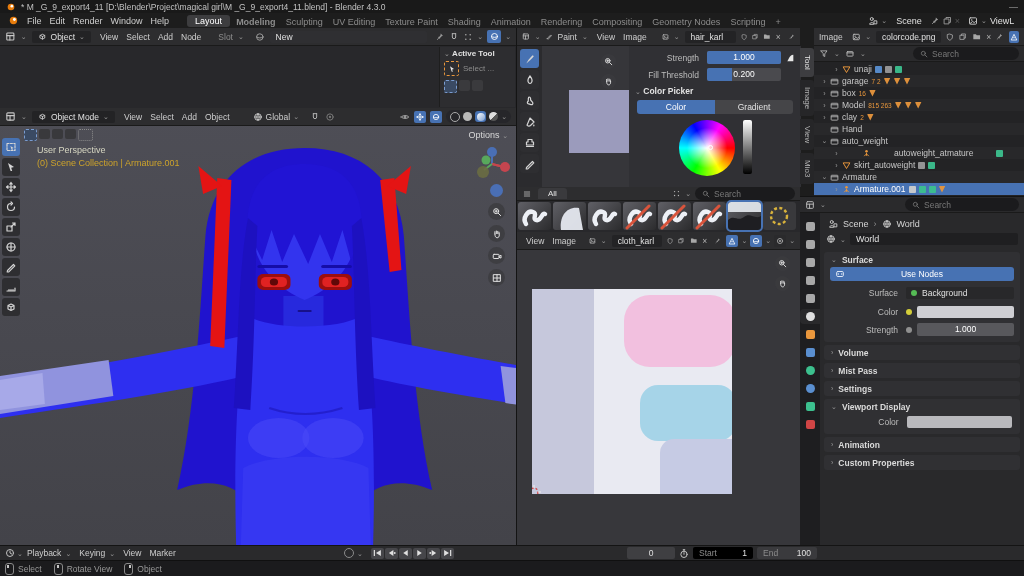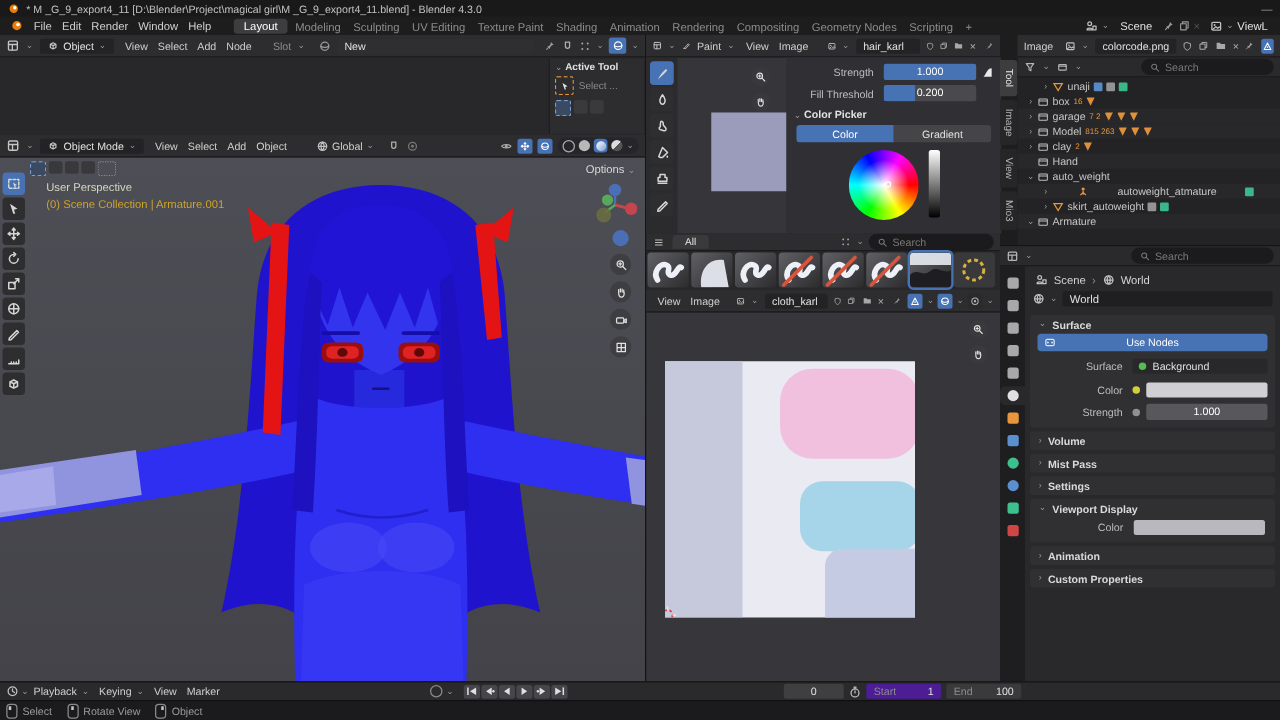--- a/index.html
+++ b/index.html
@@ -78,21 +78,21 @@
       </span>
     <div id="menubar-menus" style="display:flex;">
         <span class="menu-item">File</span>
         <span class="menu-item">Edit</span>
         <span class="menu-item">Render</span>
         <span class="menu-item">Window</span>
         <span class="menu-item">Help</span>
       </div>
     <div id="workspace-tabs" style="display:flex;margin-left:14px;gap:2px;align-items:flex-end;">
         <span class="menu-item" style="background: rgb(61, 61, 63); border-radius: 3px; color: rgb(255, 255, 255); padding: 1px 8px;">Layout</span>
-        <span class="menu-item" style="color: rgb(140, 140, 140);">Modeling</span>
+        <span class="menu-item" style="color: rgb(140, 140, 140); font-weight: bold;">Modeling</span>
         <span class="menu-item" style="color: rgb(140, 140, 140);">Sculpting</span>
         <span class="menu-item" style="color: rgb(140, 140, 140);">UV Editing</span>
         <span class="menu-item" style="color: rgb(140, 140, 140);">Texture Paint</span>
         <span class="menu-item" style="color: rgb(140, 140, 140);">Shading</span>
         <span class="menu-item" style="color: rgb(140, 140, 140);">Animation</span>
         <span class="menu-item" style="color: rgb(140, 140, 140);">Rendering</span>
         <span class="menu-item" style="color: rgb(140, 140, 140);">Compositing</span>
         <span class="menu-item" style="color: rgb(140, 140, 140);">Geometry Nodes</span>
         <span class="menu-item" style="color: rgb(140, 140, 140);">Scripting</span>
         <span class="menu-item" style="color: rgb(140, 140, 140);">+</span>
@@ -884,42 +884,42 @@
         <div class="orow" style="padding-left: 18px;">
           <span class="oarrow">›</span>
           <span class="oicon"><svg viewBox="0 0 12 12" width="9" height="9">
               <path d="M1.5 2.5 H10.5 L6 10 Z" fill="none" stroke="#e8963c" stroke-width="1.3"></path>
             </svg></span>
           <span>unaji</span>
           <span class="bdg" style="background: rgb(90, 143, 208); clip-path: none;"></span>
           <span class="bdg" style="background: rgb(154, 154, 154); clip-path: none;"></span>
           <span class="bdg" style="background: rgb(60, 192, 142); clip-path: none;"></span>
         </div>
-        <div class="orow" style="padding-left: 6px;">
-          <span class="oarrow">›</span>
-          <span class="oicon"><svg viewBox="0 0 12 12" width="9" height="9">
-              <rect x="1.5" y="3" width="9" height="6.5" rx="0.8" fill="none" stroke="#c0c0c0" stroke-width="1.1"></rect>
-              <path d="M1.5 5 H10.5" stroke="#c0c0c0" stroke-width="1.1"></path>
-            </svg></span>
-          <span>box</span>
-          <span class="ocount">16</span>
-          <span class="bdg" style="background: rgb(232, 150, 60); clip-path: polygon(0px 0px, 100% 0px, 50% 100%);"></span>
-        </div>
         <div class="orow alt" style="padding-left: 6px;">
           <span class="oarrow">›</span>
           <span class="oicon"><svg viewBox="0 0 12 12" width="9" height="9">
               <rect x="1.5" y="3" width="9" height="6.5" rx="0.8" fill="none" stroke="#c0c0c0" stroke-width="1.1"></rect>
               <path d="M1.5 5 H10.5" stroke="#c0c0c0" stroke-width="1.1"></path>
             </svg></span>
           <span>garage</span>
           <span class="ocount">7 2</span>
           <span class="bdg" style="background: rgb(232, 150, 60); clip-path: polygon(0px 0px, 100% 0px, 50% 100%);"></span>
           <span class="bdg" style="background: rgb(232, 150, 60); clip-path: polygon(0px 0px, 100% 0px, 50% 100%);"></span>
           <span class="bdg" style="background: rgb(232, 150, 60); clip-path: polygon(0px 0px, 100% 0px, 50% 100%);"></span>
         </div>
+        <div class="orow" style="padding-left: 6px;">
+          <span class="oarrow">›</span>
+          <span class="oicon"><svg viewBox="0 0 12 12" width="9" height="9">
+              <rect x="1.5" y="3" width="9" height="6.5" rx="0.8" fill="none" stroke="#c0c0c0" stroke-width="1.1"></rect>
+              <path d="M1.5 5 H10.5" stroke="#c0c0c0" stroke-width="1.1"></path>
+            </svg></span>
+          <span>box</span>
+          <span class="ocount">16</span>
+          <span class="bdg" style="background: rgb(232, 150, 60); clip-path: polygon(0px 0px, 100% 0px, 50% 100%);"></span>
+        </div>
         <div class="orow alt" style="padding-left: 6px;">
           <span class="oarrow">›</span>
           <span class="oicon"><svg viewBox="0 0 12 12" width="9" height="9">
               <rect x="1.5" y="3" width="9" height="6.5" rx="0.8" fill="none" stroke="#c0c0c0" stroke-width="1.1"></rect>
               <path d="M1.5 5 H10.5" stroke="#c0c0c0" stroke-width="1.1"></path>
             </svg></span>
           <span>Model</span>
           <span class="ocount">815 263</span>
           <span class="bdg" style="background: rgb(232, 150, 60); clip-path: polygon(0px 0px, 100% 0px, 50% 100%);"></span>
           <span class="bdg" style="background: rgb(232, 150, 60); clip-path: polygon(0px 0px, 100% 0px, 50% 100%);"></span>
@@ -971,20 +971,32 @@
           <span class="bdg" style="background: rgb(154, 154, 154); clip-path: none;"></span>
           <span class="bdg" style="background: rgb(60, 192, 142); clip-path: none;"></span>
         </div>
         <div class="orow alt" style="padding-left: 6px;">
           <span class="oarrow">⌄</span>
           <span class="oicon"><svg viewBox="0 0 12 12" width="9" height="9">
               <rect x="1.5" y="3" width="9" height="6.5" rx="0.8" fill="none" stroke="#c0c0c0" stroke-width="1.1"></rect>
               <path d="M1.5 5 H10.5" stroke="#c0c0c0" stroke-width="1.1"></path>
             </svg></span>
           <span>Armature</span>
+        </div>
+        <div class="orow sel" style="padding-left: 18px;">
+          <span class="oarrow">›</span>
+          <span class="oicon"><svg viewBox="0 0 12 12" width="9" height="9">
+              <circle cx="6" cy="3" r="1.7" fill="#e8963c"></circle>
+              <path d="M6 5 V9 M6 6.5 L3 9.5 M6 6.5 L9 9.5" stroke="#e8963c" stroke-width="1.3" fill="none"></path>
+            </svg></span>
+          <span>Armature.001</span>
+          <span class="bdg" style="background: rgb(204, 204, 204); clip-path: none;"></span>
+          <span class="bdg" style="background: rgb(60, 192, 142); clip-path: none;"></span>
+          <span class="bdg" style="background: rgb(60, 192, 142); clip-path: none;"></span>
+          <span class="bdg" style="background: rgb(232, 150, 60); clip-path: polygon(0px 0px, 100% 0px, 50% 100%);"></span>
         </div>
       </div>
   </div>
 
   <div class="abs" id="properties" style="left:800px;top:196px;width:224px;height:349px;background:#29292b;border-top:1px solid #141414;box-sizing:border-box;">
     <div class="hdr" style="height:16px;background:#2a2a2c;">
       <span class="ic" style="width:10px;height:10px;color:#b5b5b5;">
           <svg viewBox="0 0 12 12" width="100%" height="100%" fill="none" stroke="currentColor" stroke-width="1.2" stroke-linecap="round" stroke-linejoin="round">
             <rect x="2" y="2" width="8" height="8" rx="1"></rect>
             <path d="M2 5 H10 M5.5 5 V10"></path>
@@ -1213,21 +1225,21 @@
     </div>
 
     <div class="abs" style="left:627px;display:flex;align-items:center;gap:4px;">
       <span class="field" style="width:36px;text-align:center;background:#3f3f42;">0</span>
       <span class="ic" style="width:10px;height:11px;color:#c0c0c0;">
           <svg viewBox="0 0 12 12" width="100%" height="100%" fill="none" stroke="currentColor" stroke-width="1.2" stroke-linecap="round" stroke-linejoin="round">
             <circle cx="6" cy="7" r="3.8"></circle>
             <path d="M6 5 V7 M5 1.5 H7 M6 1.5 V3"></path>
           </svg>
         </span>
-      <span class="field" style="background:#4c1d95;display:flex;gap:7px;width:48px;">
+      <span class="field" style="background:#000000;display:flex;gap:7px;width:48px;">
         <span class="dim">Start</span>
           <span style="margin-left:auto;">1</span>
       </span>
       <span class="field" style="background:#3a3a3d;display:flex;gap:8px;width:48px;">
         <span class="dim">End</span>
           <span style="margin-left:auto;">100</span>
       </span>
     </div>
   </div>
 

